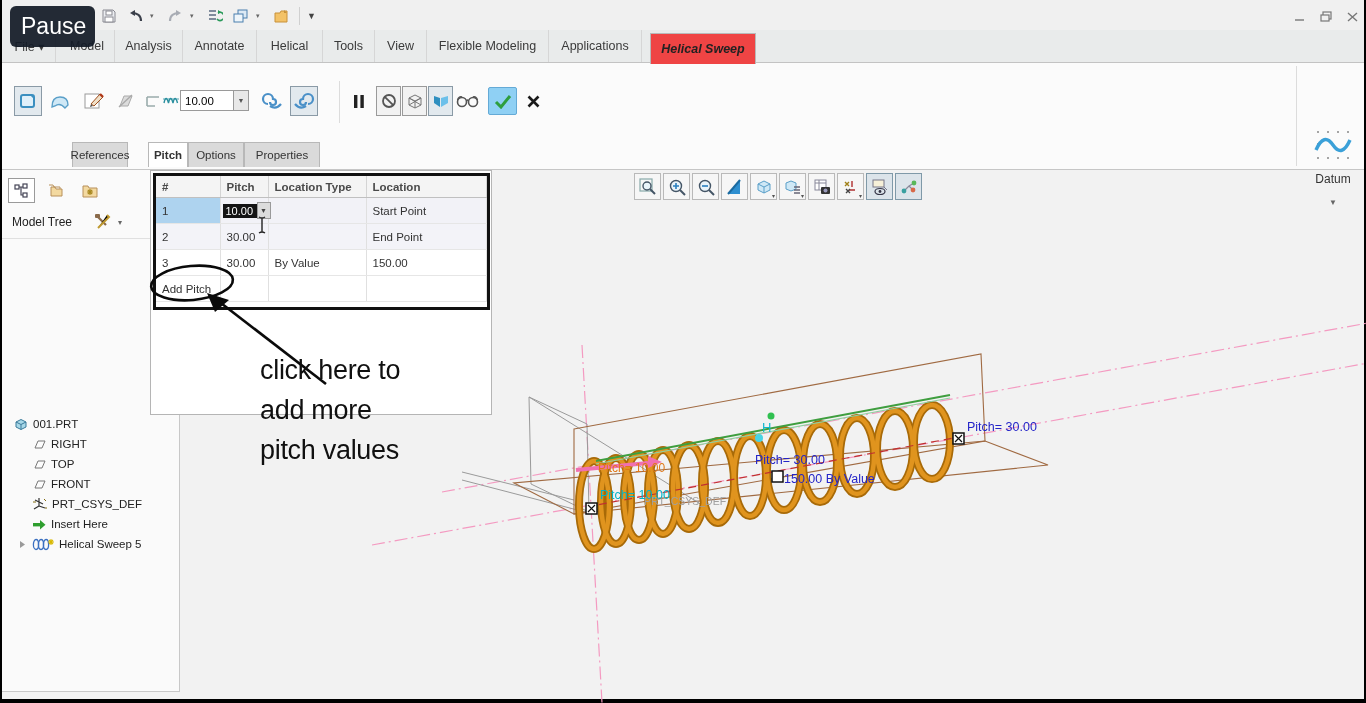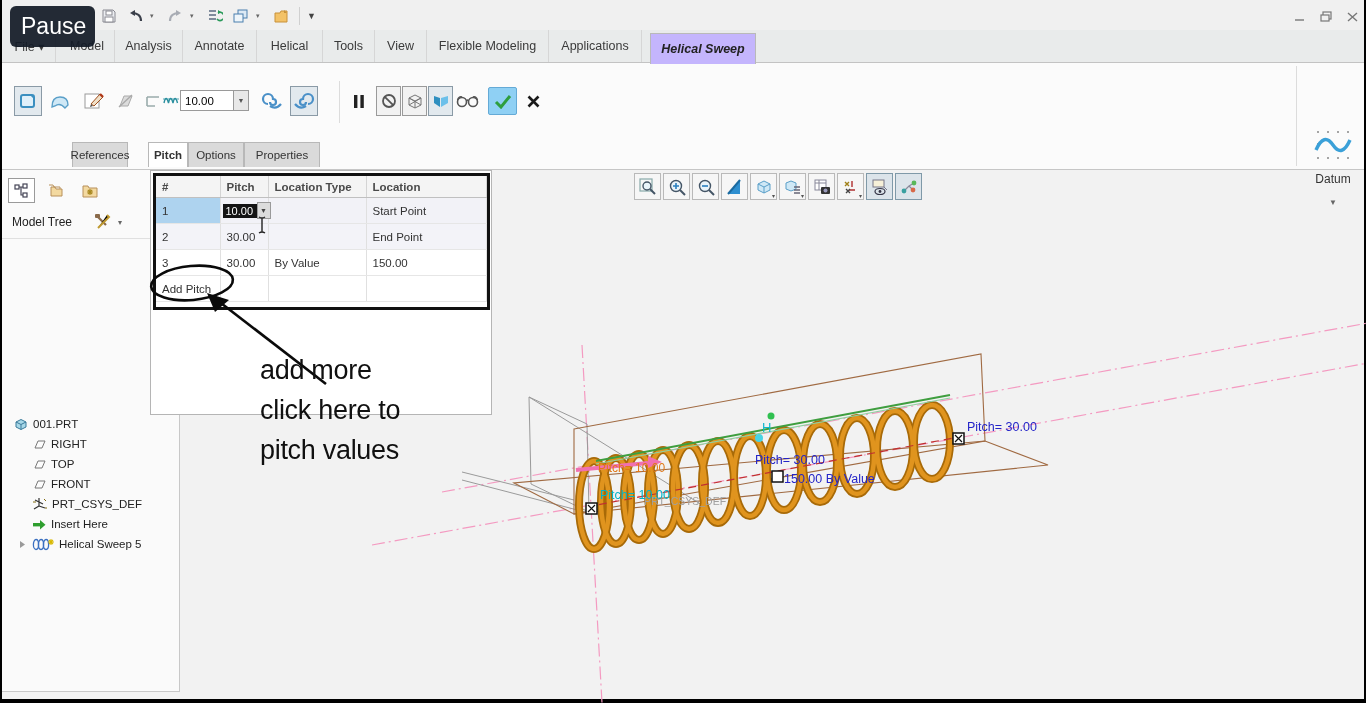--- a/index.html
+++ b/index.html
@@ -17,21 +17,21 @@
   
   .qat { position:absolute; left:96px; top:4px; height:24px; display:flex; align-items:center; gap:4px; }
   .qat .qbtn { width:22px; height:22px; display:flex; align-items:center; justify-content:center; }
   .qat .dd { font-size:7px; color:#666; width:10px; }
   .qat .sep { width:1px; height:18px; background:#d0d0d0; margin:0 3px; }
 
   
   .tabrow { position:absolute; left:0; top:30px; width:100%; height:33px; background:#e9ebeb; border-bottom:1px solid #c3c3c3; }
   .rtab { position:absolute; top:0; height:32px; display:flex; align-items:center; justify-content:center;
           font-size:12.5px; color:#3a3a3a; border-right:1px solid #d6d6d6; background:#e9ebeb; }
-  .rtab-active { position:absolute; top:3px; height:31px; background:#c4b5fd; border:1px solid #b9b9b9; border-bottom:none;
+  .rtab-active { position:absolute; top:3px; height:31px; background:#ef4444; border:1px solid #b9b9b9; border-bottom:none;
           display:flex; align-items:center; justify-content:center; font-size:12.5px; font-style:italic; font-weight:600; color:#222; z-index:3; }
   .ribbon-right { position:absolute; right:8px; top:36px; display:flex; align-items:center; gap:8px; }
   .circ { width:17px; height:17px; border-radius:50%; background:#232a34; color:#fff; font-size:11px; font-weight:bold;
           display:flex; align-items:center; justify-content:center; }
 
   
   .ribbon { position:absolute; left:0; top:63px; width:100%; height:107px; background:#fbfbfb; border-bottom:1px solid #c6c6c6; }
   .dbtn { position:absolute; top:23px; width:28px; height:30px; display:flex; align-items:center; justify-content:center; border:1px solid transparent; }
   .boxed { border:1px solid #9a9a9a; background:#f2f2f2; }
   .pressed { border:1px solid #8a9aa6; background:#e2e9ee; }
@@ -640,22 +640,22 @@
   <svg class="abs novp" style="left:254px;top:216px;z-index:45" width="12" height="18" viewBox="0 0 12 18">
     <path d="M3 1 Q6 3 9 1 M6 2 V16 M3 17 Q6 15 9 17" fill="none" stroke="#222" stroke-width="1.4"></path>
   </svg>
 
   <svg class="abs novp" style="left:140px;top:160px;z-index:40" width="380" height="330" viewBox="140 160 380 330">
     <ellipse cx="190" cy="283" rx="41" ry="17" fill="none" stroke="#0a0a0a" stroke-width="2.6" transform="rotate(-5 190 283)"></ellipse>
     <path d="M324 384 L215 300" stroke="#0a0a0a" stroke-width="2.6" fill="none"></path>
     <path d="M205 293 L227 300 L213 312 Z" fill="#0a0a0a"></path>
   </svg>
   <div class="anno">
+    <div>click here to</div>
     <div>add more</div>
-    <div>click here to</div>
     <div>pitch values</div>
   </div>
 
   <div class="pause">
     <span>Pause</span>
   </div>
 
 </div>
 
 </body></html>

